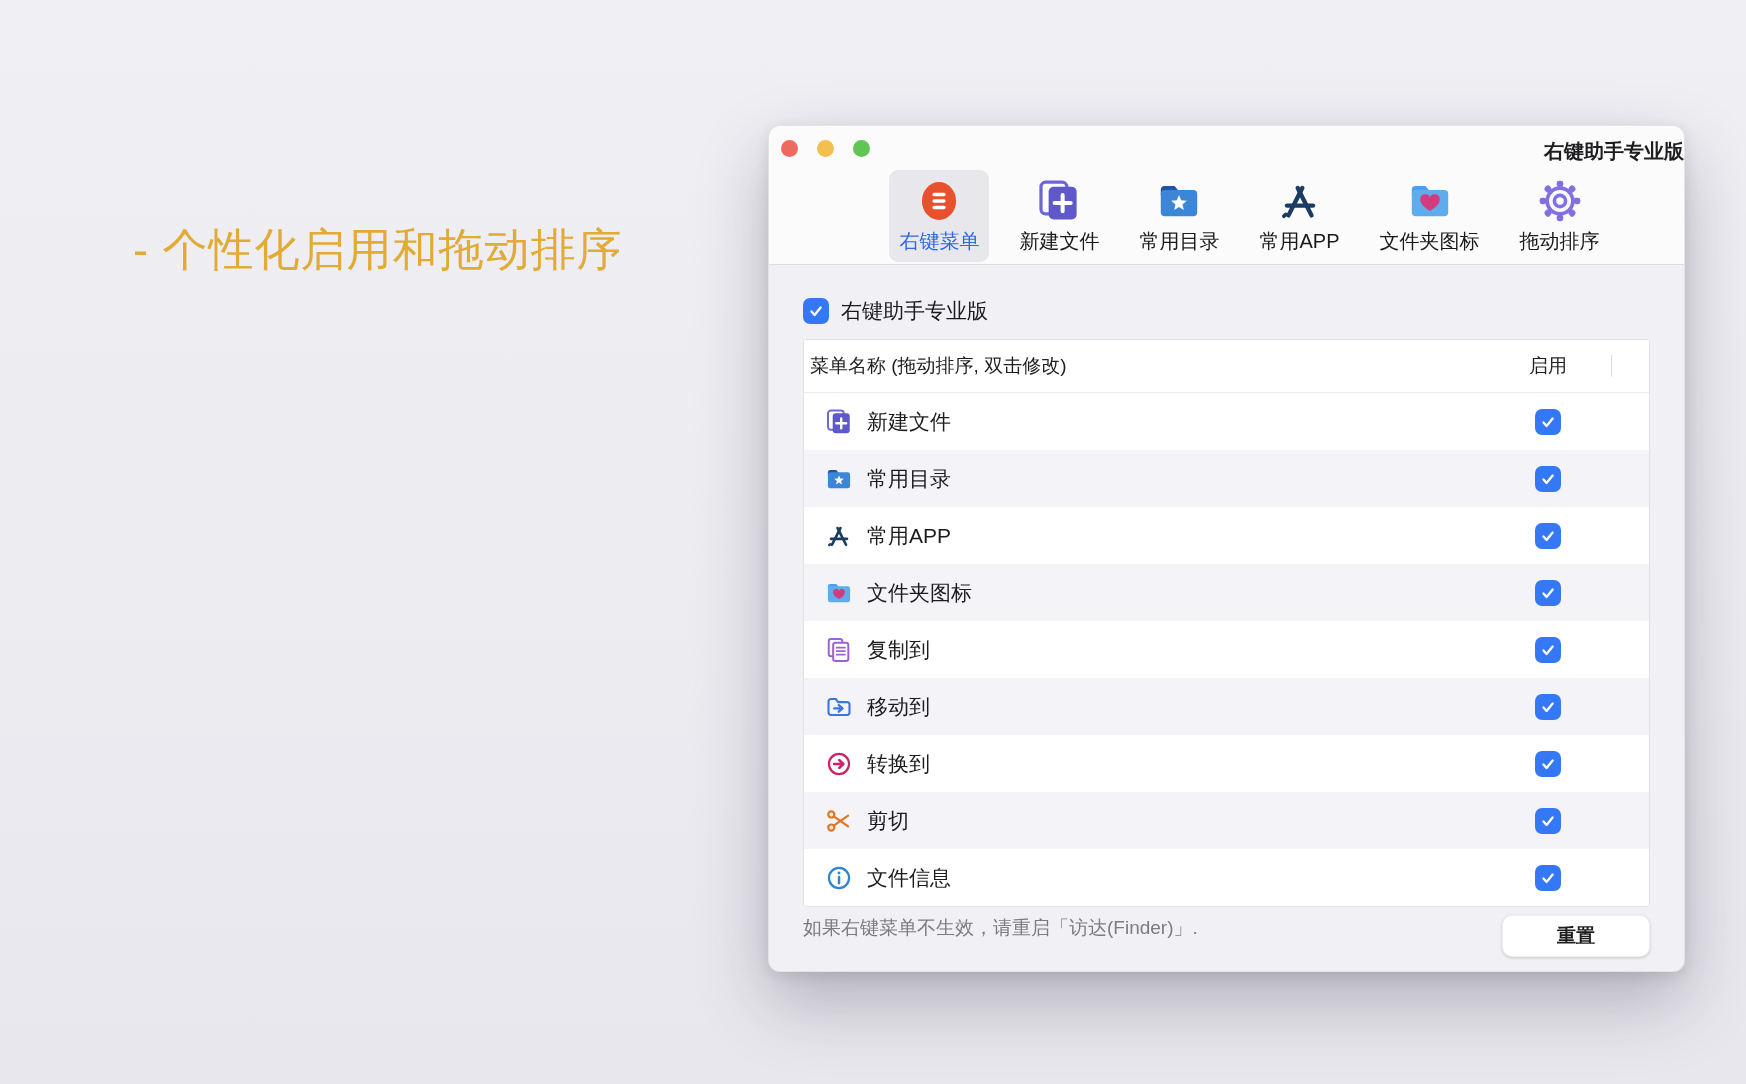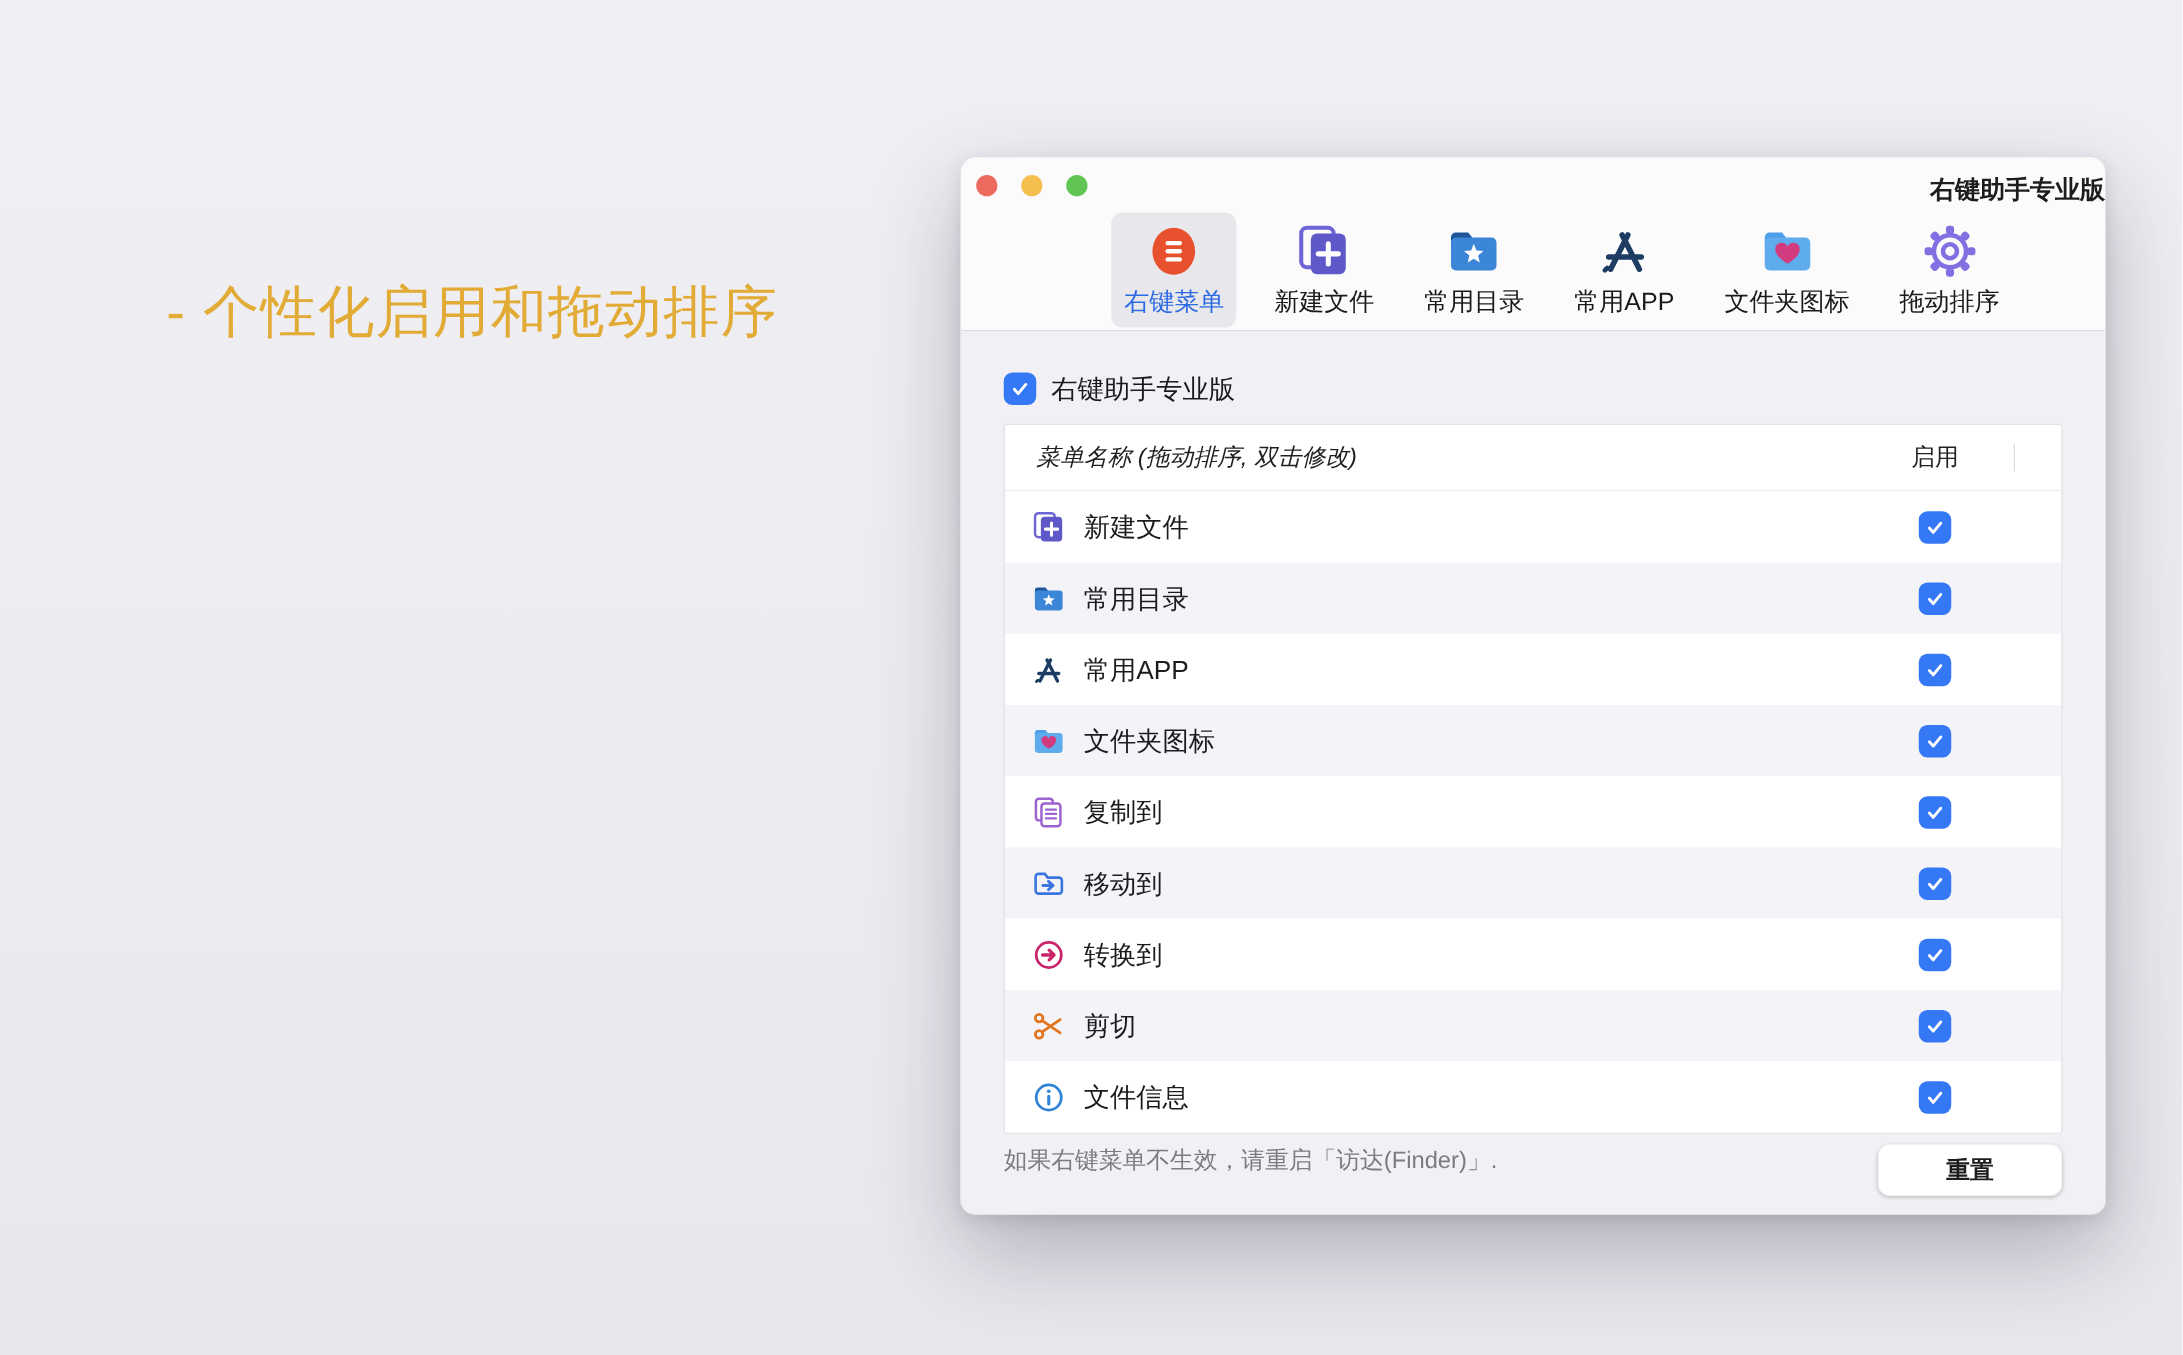--- a/index.html
+++ b/index.html
@@ -55,21 +55,21 @@
     display:inline-flex; align-items:center; justify-content:center; flex:0 0 auto;
   }
   .cbox svg { width:18px; height:18px; }
 
   .table {
     margin-top:14px; background:#fff; border:1px solid #E2E1E6; border-radius:3px;
     overflow:hidden;
   }
   .thead { height:53px; display:flex; align-items:center; font-size:19px;
            color:#1F1F21; border-bottom:1px solid #ECEBEF; background:#fff; }
-  .th-name { flex:1; padding-left:25px;font-style:italic; }
+  .th-name { flex:1; padding-left:6px; }
   .th-enable { width:126px; text-align:center; }
   .th-tail { width:38px; height:100%; position:relative; }
   .th-tail::before { content:""; position:absolute; left:0; top:15px; bottom:15px;
                      width:1px; background:#DCDBDF; }
   .trow { height:57px; display:flex; align-items:center; background:#fff; }
   .trow.alt { background:#F4F3F7; }
   .ricon { margin-left:20px; width:30px; height:30px; display:flex;
            align-items:center; justify-content:center; flex:0 0 auto; }
   .rlabel { margin-left:13px; font-size:21px; color:#1C1C1E; }
   .rspace { flex:1; }

